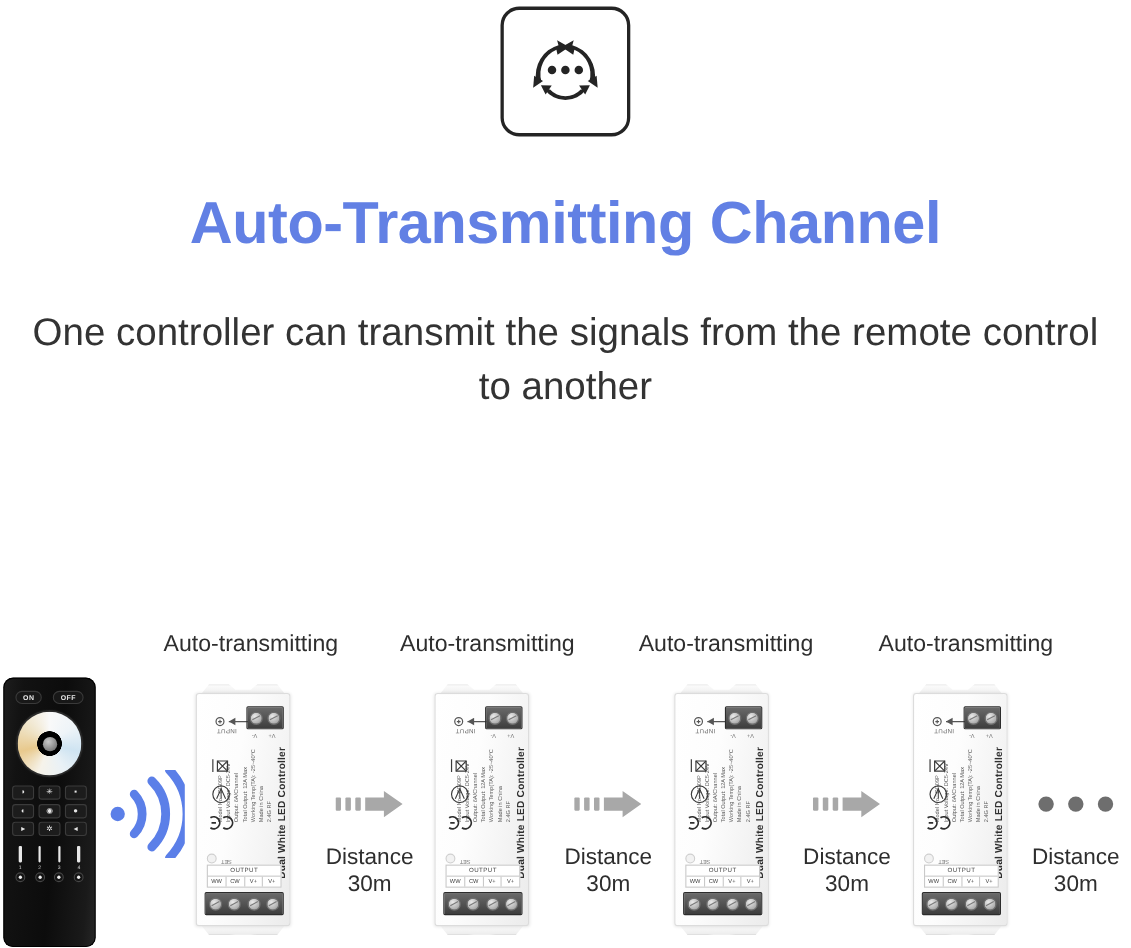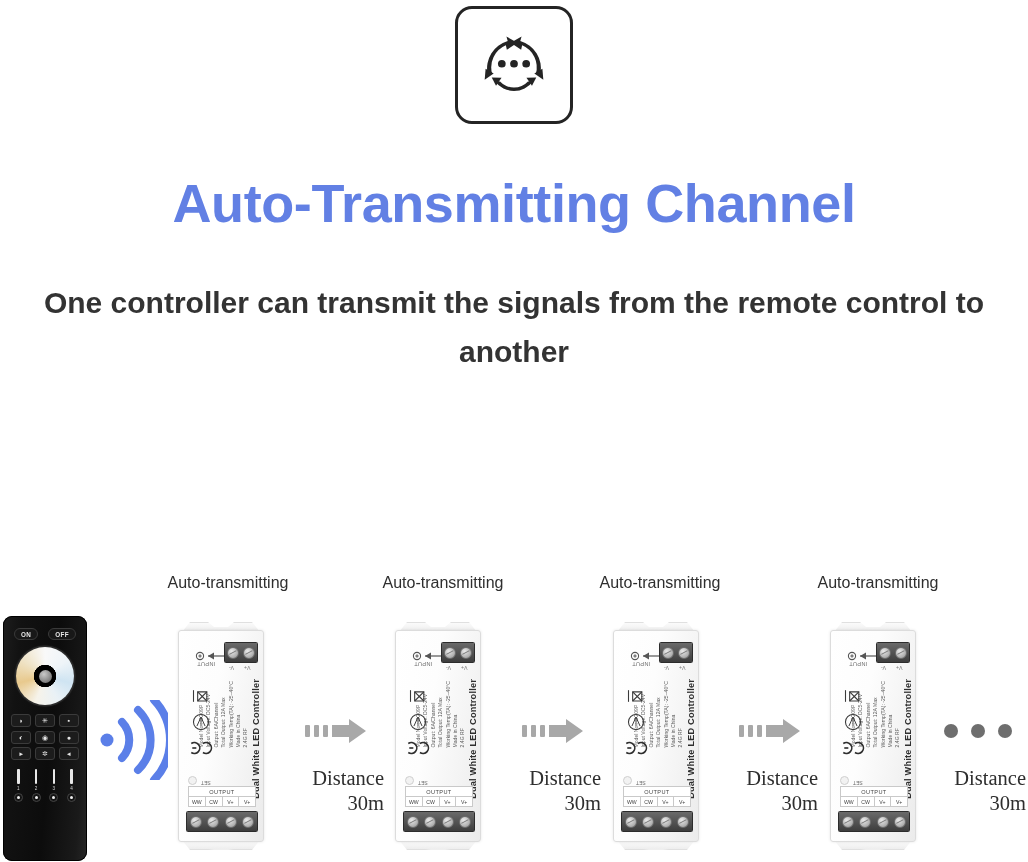--- a/index.html
+++ b/index.html
@@ -33,38 +33,38 @@
     letter-spacing:-0.4px;
     margin-top:48px;
     font-family:"Liberation Sans", sans-serif;
   }
 
   
   .intro {
     margin:44px auto 0 auto;
     width:980px;
     text-align:center;
-    font-size:30px;
+    font-size:35px;
     line-height:49px;
     color:#333333;
-    font-weight:700;
+    font-weight:400;
   }
   .intro .ln { display:block; }
 
   
   .diagram {
     position:absolute;
     left:0; top:560px;
     width:1028px; height:302px;
   }
 
   .auto-labels { position:absolute; left:0; top:14px; width:1028px; height:28px; }
   .auto-label {
     position:absolute;
-    font-size:16px;
+    font-size:21px;
     color:#2e2e2e;
     white-space:nowrap;
     text-align:center;
     transform:translateX(-50%);
   }
 
   
   .remote {
     position:absolute;
     left:3px; top:56px;
@@ -198,21 +198,21 @@
   }
   .out-cells span:last-child { border-right:none; }
   .term4 {
     position:absolute; left:7px; bottom:9px; width:72px; height:21px;
     background:linear-gradient(180deg,#6a6a6a,#3d3d3d);
     border:1px solid #2c2c2c; border-radius:1.5px;
     display:flex; align-items:center; justify-content:space-around;
   }
 
   
-  .step { position:absolute; width:96px; text-align:right;font-family:Liberation Serif, serif; }
+  .step { position:absolute; width:96px; text-align:center; }
   .step .arrow { height:42px; display:flex; align-items:center; justify-content:center; }
   .dist {
     font-size:20.5px; line-height:25px; color:#2e2e2e; margin-top:14px;
   }
   .dist span { display:block; }
 
   .ellipsis { display:flex; align-items:center; justify-content:center; gap:13px; height:42px; }
   .ellipsis i { display:block; width:14px; height:14px; border-radius:50%; background:#6e6e6e; }
 </style>
 </head>

